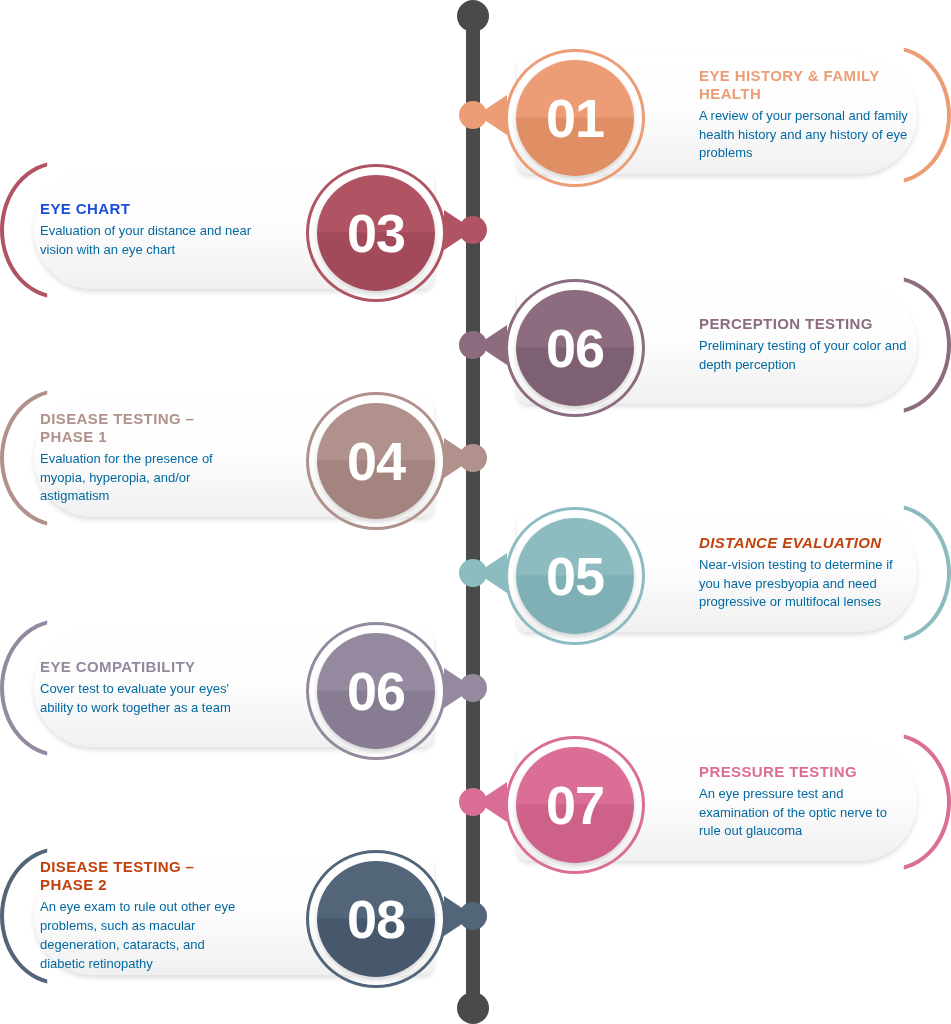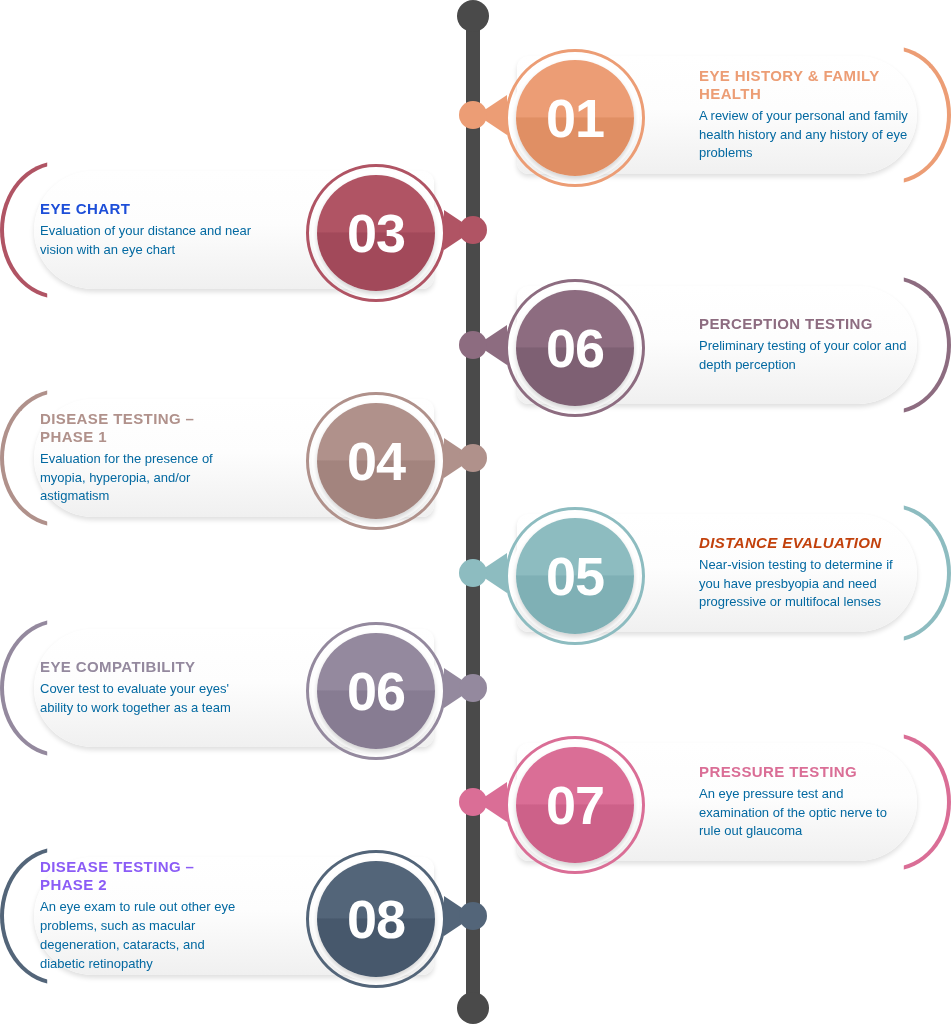--- a/index.html
+++ b/index.html
@@ -305,21 +305,21 @@
           <div class="badge-white"></div>
           <div class="badge-disc" style="background: linear-gradient(rgb(218, 110, 150) 0%, rgb(218, 110, 150) 49%, rgb(205, 97, 137) 50%, rgb(205, 97, 137) 100%);">
             <span class="badge-num">07</span>
           </div>
         </div>
       </div>
       <div class="step left" style="top: 841px;">
         <div class="card"></div>
         <div class="end-arc" style="border-left-color: rgb(83, 101, 121); border-top-color: rgb(83, 101, 121); border-bottom-color: rgb(83, 101, 121); clip-path: inset(0px 60% 0px 0px);"></div>
         <div class="card-text">
-          <div class="card-title" style="color: #8b5cf6;">DISEASE TESTING – PHASE 2</div>
+          <div class="card-title" style="color: #c2410c;">DISEASE TESTING – PHASE 2</div>
           <div class="card-desc">An eye exam to rule out other eye problems, such as macular degeneration, cataracts, and diabetic retinopathy</div>
         </div>
         <div class="pointer" style="border-left: 30px solid rgb(83, 101, 121);"></div>
         <div class="badge">
           <div class="badge-ring" style="border-color: rgb(83, 101, 121);"></div>
           <div class="badge-white"></div>
           <div class="badge-disc" style="background: linear-gradient(rgb(83, 101, 121) 0%, rgb(83, 101, 121) 49%, rgb(71, 88, 108) 50%, rgb(71, 88, 108) 100%);">
             <span class="badge-num">08</span>
           </div>
         </div>

